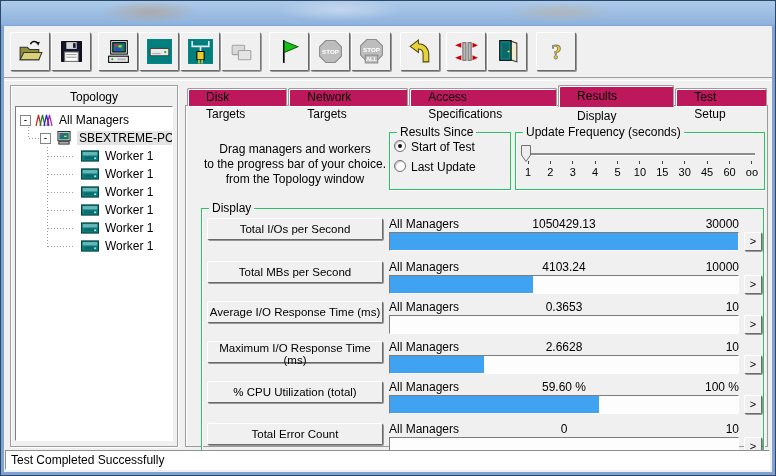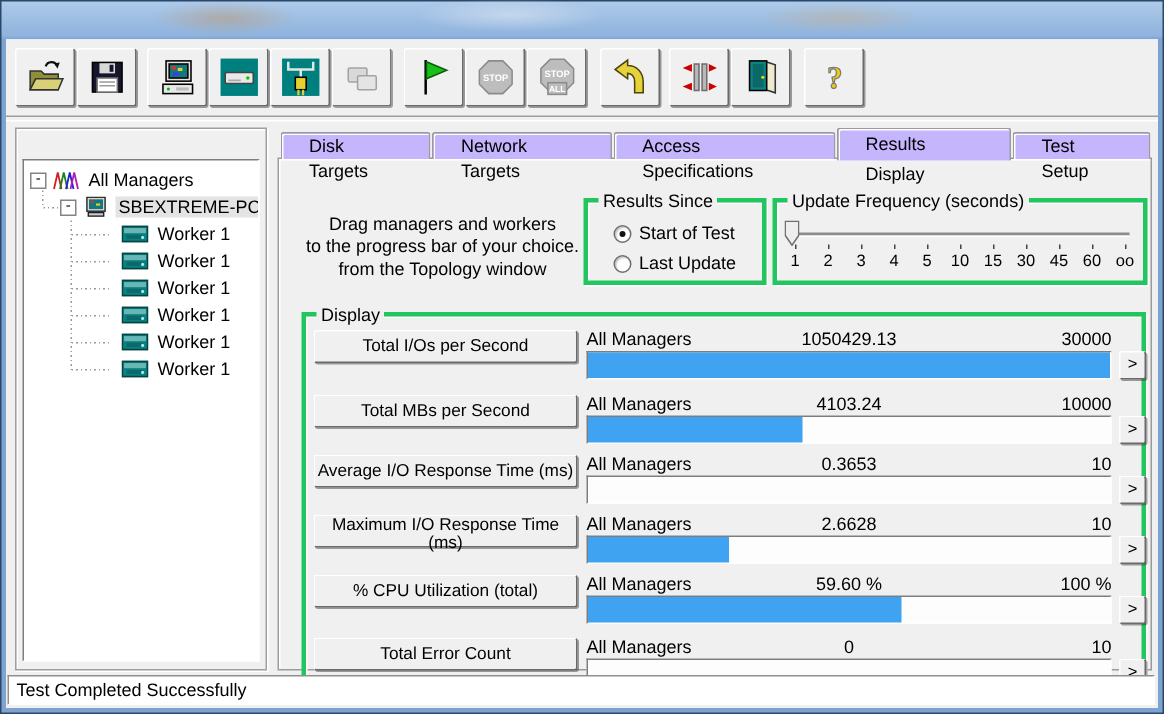--- a/index.html
+++ b/index.html
@@ -67,31 +67,31 @@
   .expander{box-sizing:border-box;width:11px;height:11px;border:1px solid #848484;background:#fff;
             font-size:10px;line-height:8px;text-align:center;margin-right:4px;flex:none;}
   .ticon-sm{width:18px;height:14px;margin-right:4px;flex:none;}
   .ticon-sm svg{width:100%;height:100%;display:block;}
   .tlabel{padding:0 2px;}
   .tree-row.selected .tlabel{background:#e4e4e4;}
   
   .tabctl{position:absolute;left:181px;top:58px;width:583px;height:362px;}
   .tabs{position:relative;z-index:2;display:flex;align-items:flex-end;height:21px;padding-left:2px;}
   .tab{box-sizing:border-box;height:18px;padding:0 18px;margin-right:1px;font-size:12px;line-height:17px;
-       background:#c4b5fd;border:1px solid #9b9b9b;border-bottom:none;border-radius:2px 2px 0 0;
+       background:#be185d;border:1px solid #9b9b9b;border-bottom:none;border-radius:2px 2px 0 0;
        box-shadow:inset 1px 1px 0 #fff;cursor:pointer;}
   .tab.active{height:22px;line-height:20px;margin-bottom:-1px;position:relative;z-index:3;}
   .tabpage{position:absolute;left:0;top:20px;right:0;bottom:0;background:#f0f0f0;
            border:1px solid #9b9b9b;box-shadow:inset 1px 1px 0 #fff;box-sizing:border-box;}
   
   .drag-hint{position:absolute;left:14px;top:36px;width:190px;text-align:center;font-size:12px;line-height:15px;}
-  .group{position:absolute;box-sizing:border-box;border:3px solid #22c55e;box-shadow:1px 1px 0 #fff,inset 1px 1px 0 #fff;}
+  .group{position:absolute;box-sizing:border-box;border:1px solid #22c55e;box-shadow:1px 1px 0 #fff,inset 1px 1px 0 #fff;}
   .group>.gtitle{position:absolute;top:-8px;left:7px;background:#f0f0f0;padding:0 3px;font-size:12px;white-space:nowrap;}
   .rsince{left:203px;top:26px;width:122px;height:58px;}
-  .radio-row{display:flex;align-items:flex-end;height:20px;padding-left:17px;cursor:pointer;}
+  .radio-row{display:flex;align-items:flex-start;height:20px;padding-left:4px;cursor:pointer;}
   .rsince .radio-rows{padding-top:7px;}
   .radio{box-sizing:border-box;width:12px;height:12px;border-radius:50%;border:1px solid #6e6e6e;background:#fff;
          box-shadow:inset 1px 1px 1px #c8c8c8;margin-right:5px;position:relative;flex:none;}
   .radio-row.selected .radio::after{content:"";position:absolute;left:3px;top:3px;width:4px;height:4px;border-radius:50%;background:#111;}
   .rlabel{font-size:12px;}
   .ufreq{left:329px;top:26px;width:250px;height:58px;}
   .track{position:absolute;left:9px;right:9px;top:20px;height:0;border-top:2px solid #8c8c8c;border-bottom:1px solid #fff;}
   .thumb{position:absolute;left:5px;top:12px;}
   .ticks{position:absolute;left:5px;right:5px;top:28px;display:flex;justify-content:space-between;}
   .tk{display:flex;flex-direction:column;align-items:center;font-size:11px;width:14px;}
@@ -269,20 +269,21 @@
           <span class="ticon">
             <svg viewBox="0 0 26 26">
               <text x="13" y="20" font-size="20" font-weight="bold" text-anchor="middle" fill="#f2cc0c" stroke="#7a7a7a" stroke-width="0.8" font-family="Liberation Serif, serif">?</text>
             </svg>
           </span>
         </button>
       </div>
     <div class="toolbar-sep"></div>
 
     <div class="topology">
+      <div class="topo-title">Topology</div>
       <div class="tree">
 
           <div class="tree-row lvl0">
             <span class="expander">-</span>
             <span class="ticon-sm">
               <svg viewBox="0 0 18 14">
                 <path d="M1 13 L3.5 2 L6 13" fill="none" stroke="#d22020" stroke-width="1.2"></path>
                 <path d="M5 13 L7.5 2 L10 13" fill="none" stroke="#208020" stroke-width="1.2"></path>
                 <path d="M9 13 L11.5 2 L14 13" fill="none" stroke="#2020d0" stroke-width="1.2"></path>
                 <path d="M12 13 L14.5 2 L17 13" fill="none" stroke="#b020b0" stroke-width="1.2"></path>

